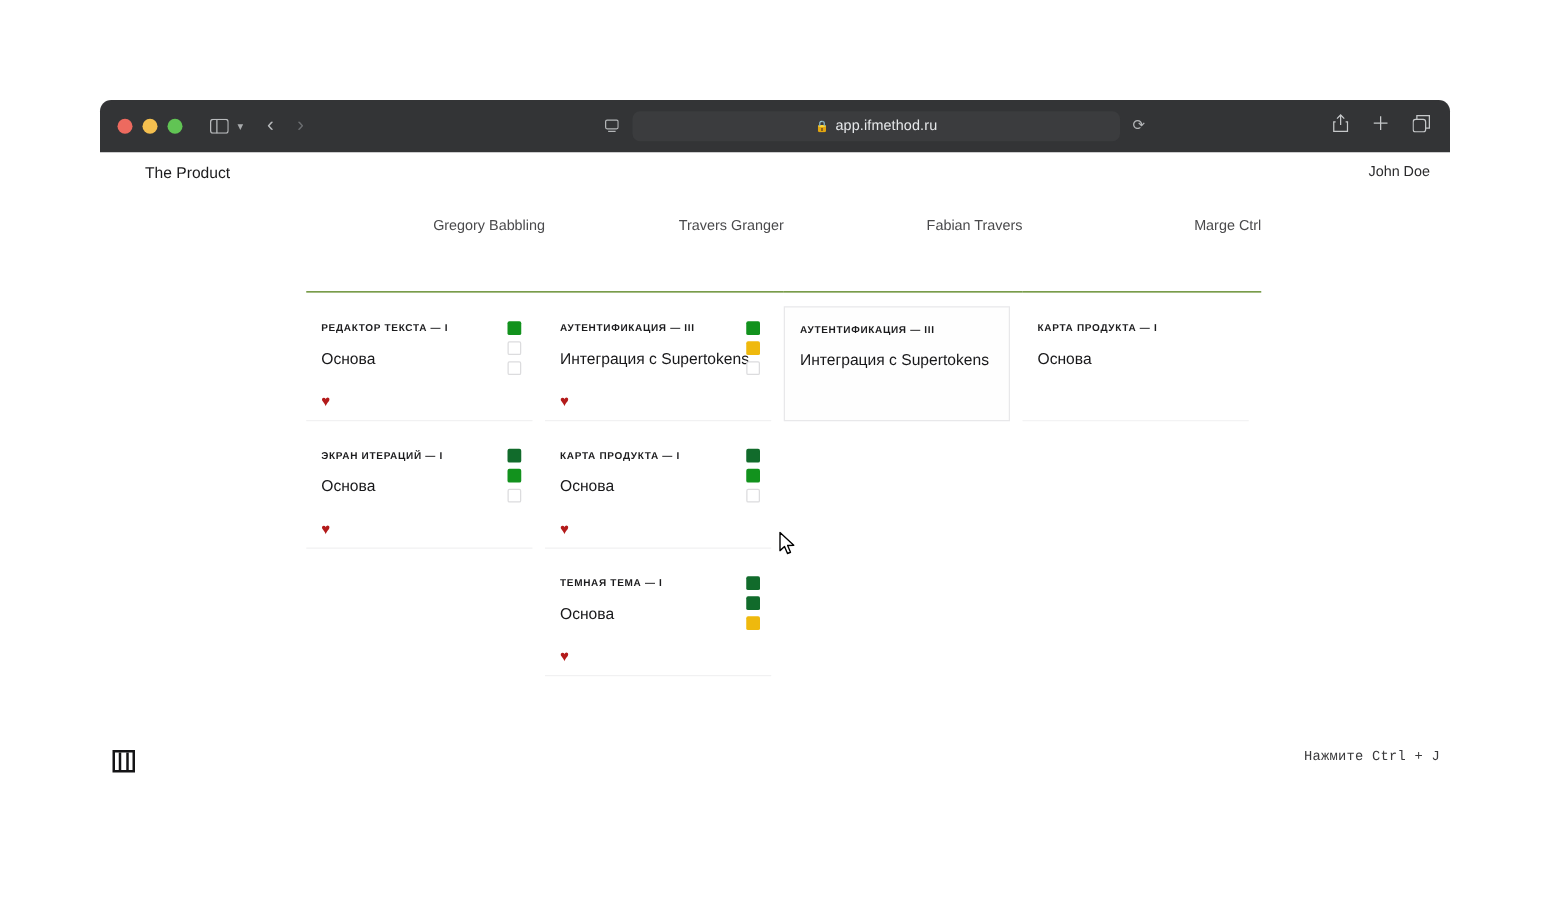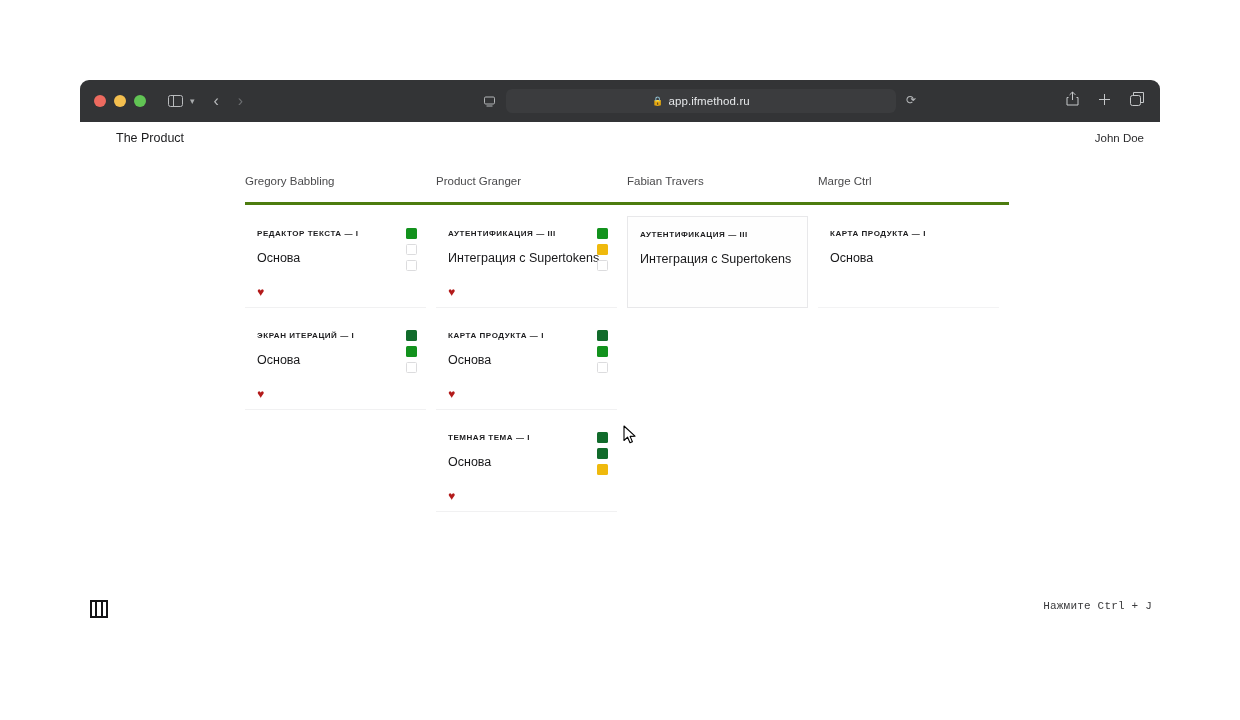--- a/index.html
+++ b/index.html
@@ -60,24 +60,24 @@
     display: flex; align-items: center; justify-content: space-between;
   }
   .app-title { font-size: 12.5px; color: #1b1b1d; margin-left: 20px; }
   .app-user { font-size: 11.5px; color: #2b2b2d; }
 
   
   .board { position: absolute; left: 245px; top: 175px; width: 790px; }
   .cols { display: flex; }
   .col { width: 191px; flex: 0 0 191px; }
   .col-title {
-    text-align: left; font-size: 11.5px; color: #4a4a4c;
+    text-align: right; font-size: 11.5px; color: #4a4a4c;
     padding-bottom: 15px;
   }
-  .col-body { border-top: 3px solid #4d7c0f; padding-top: 11px; }
+  .col-body { border-top: 1px solid #4d7c0f; padding-top: 11px; margin-top: 31px; }
 
   .card {
     position: relative; width: 181px; min-height: 92px;
     background: #fff; border-bottom: 1px solid #f1f1f2;
     padding: 14px 12px 10px 12px; margin-bottom: 10px;
   }
   .card.ghost { border: 1px solid #e8e8ea; background: #fefefe; }
   .card.faded { border-bottom: 1px solid #f3f3f4; }
 
   .card-code {
@@ -207,21 +207,21 @@
               <div class="chips">
                 <div class="chip dgreen"></div>
                 <div class="chip green"></div>
                 <div class="chip empty"></div>
               </div>
               <div class="card-heart">♥</div>
             </div>
           </div>
         </div>
         <div class="col">
-          <div class="col-title">Product Granger</div>
+          <div class="col-title">Travers Granger</div>
           <div class="col-body">
             <div class="card">
               <div class="card-code">АУТЕНТИФИКАЦИЯ — III</div>
               <div class="card-title">Интеграция с Supertokens</div>
               <div class="chips">
                 <div class="chip green"></div>
                 <div class="chip amber"></div>
                 <div class="chip empty"></div>
               </div>
               <div class="card-heart">♥</div>

